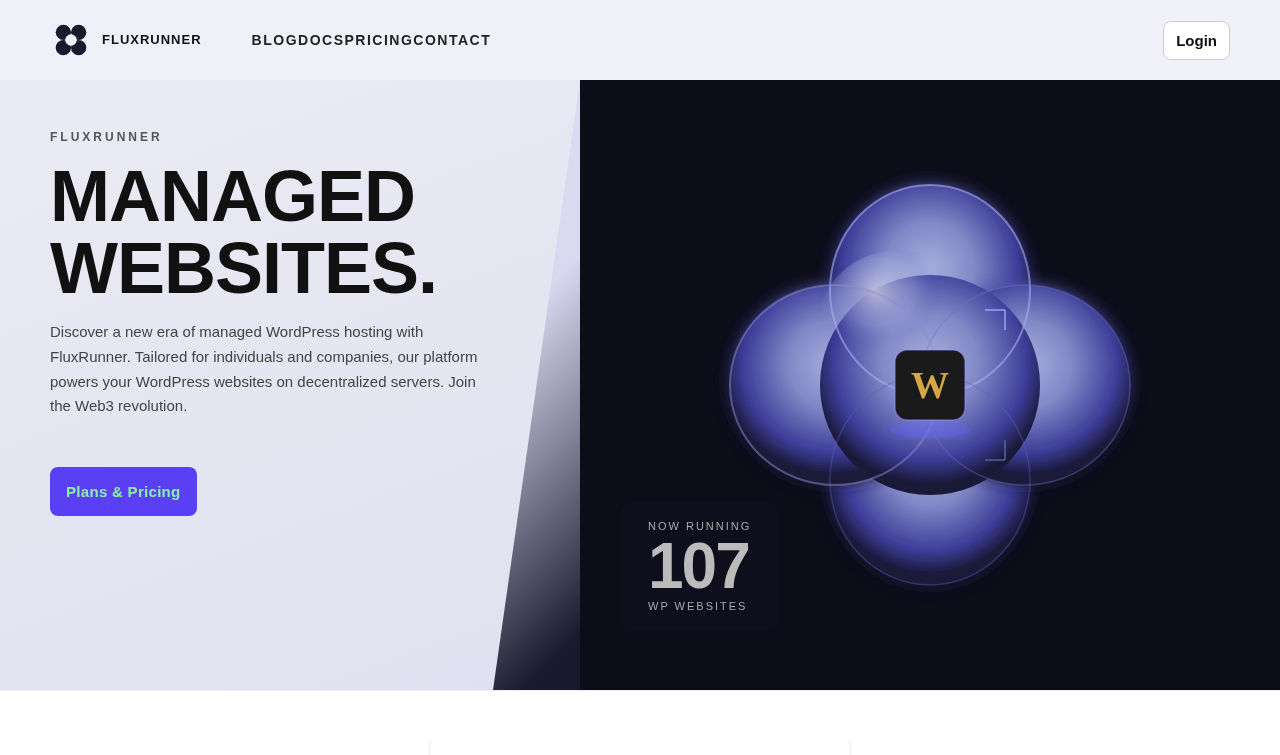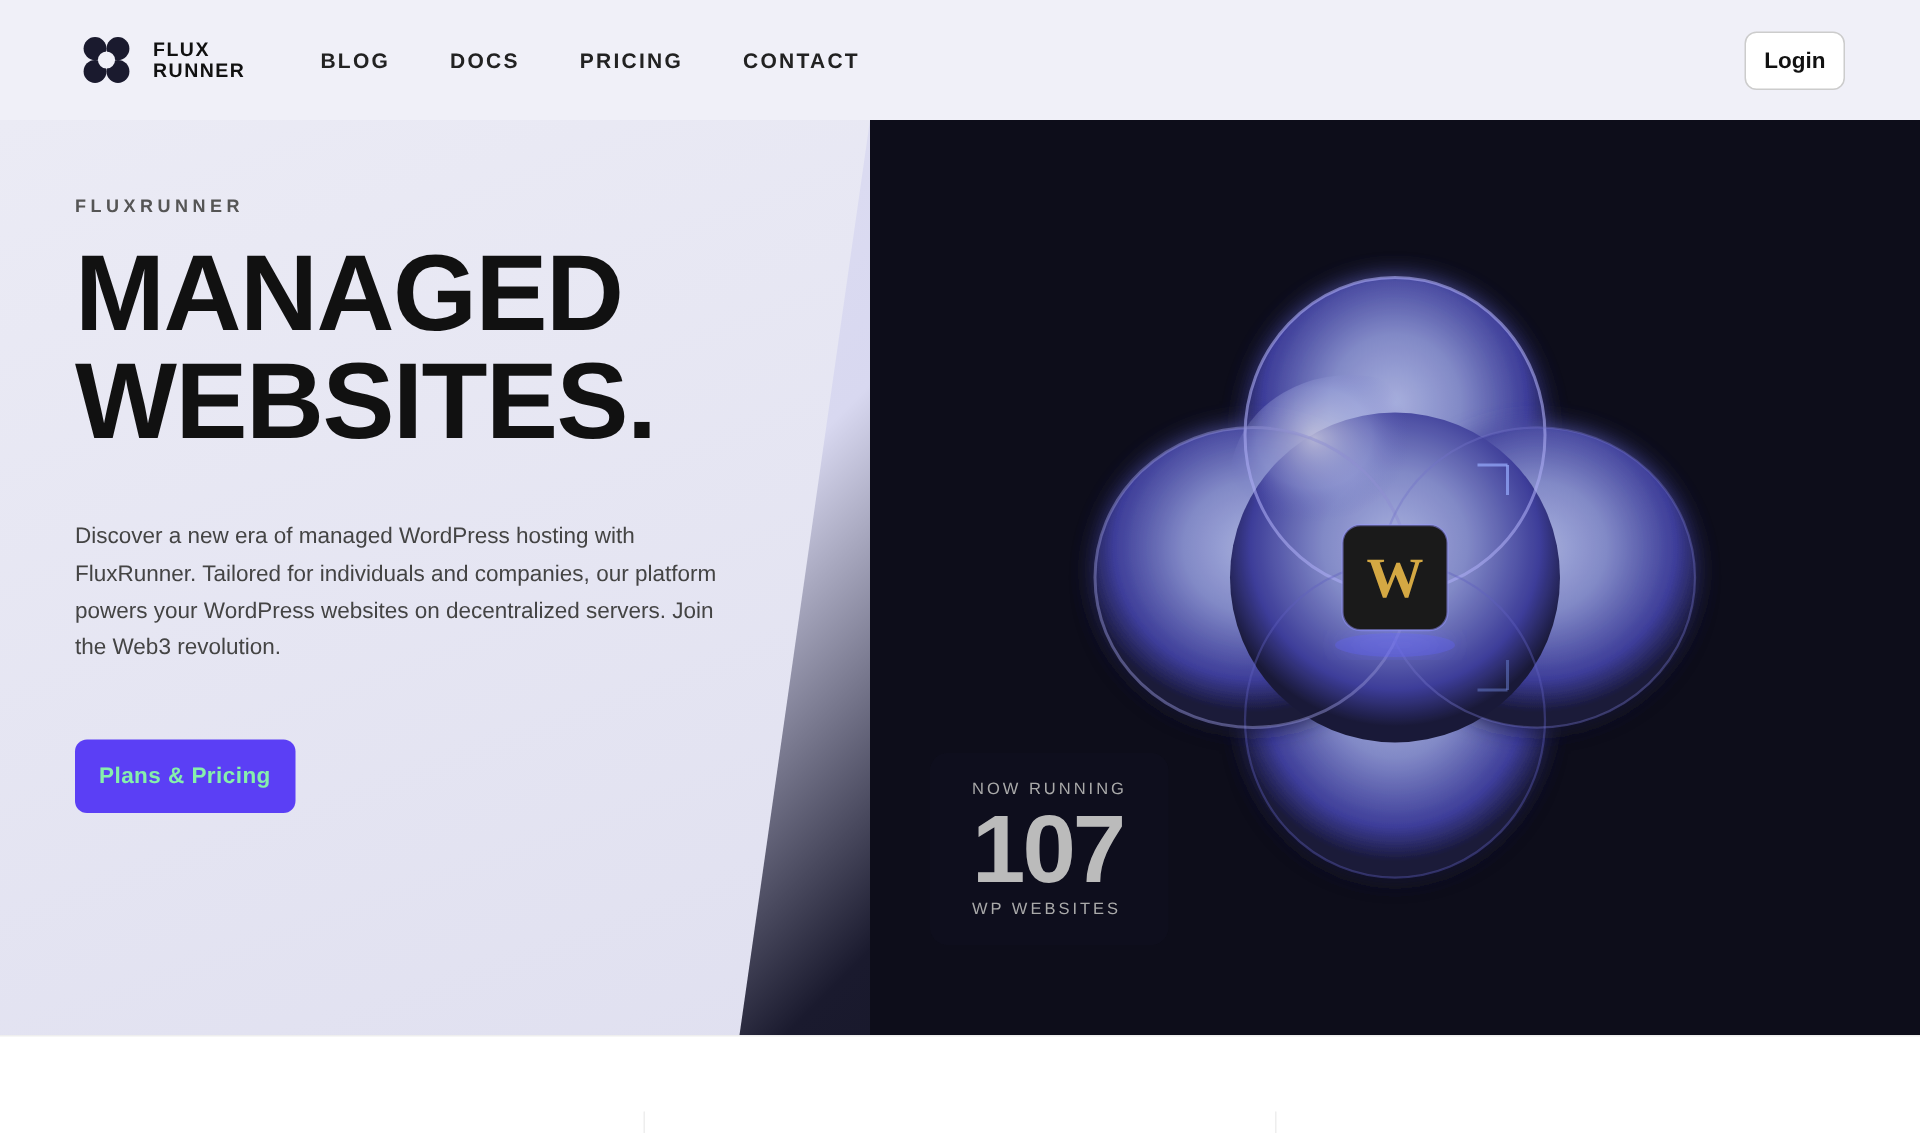--- a/index.html
+++ b/index.html
@@ -33,34 +33,33 @@
       margin-right: 50px;
     }
 
     .logo-icon {
       width: 42px;
       height: 42px;
     }
 
     .logo-text {
       display: flex;
-      flex-direction: column;
+      flex-direction: row;
       line-height: 1.1;
     }
 
     .logo-text span {
       font-size: 13px;
       font-weight: 800;
       letter-spacing: 1px;
       color: #111;
     }
 
     .nav-links {
       display: flex;
-      gap: 40px;
       flex: 1;
       text-align: center;
     }
 
     .nav-link {
       font-size: 14px;
       font-weight: 600;
       letter-spacing: 1.5px;
       color: #222;
       text-decoration: none;
@@ -105,21 +104,21 @@
       color: #555;
       margin-bottom: 16px;
       text-transform: uppercase;
     }
 
     .hero-title {
       font-size: 72px;
       font-weight: 900;
       line-height: 1.0;
       color: #111;
-      margin-bottom: 42px;
+      margin-bottom: 16px;
       letter-spacing: -1px;
     }
 
     .hero-desc {
       font-size: 15px;
       color: #444;
       line-height: 1.65;
       max-width: 430px;
       margin-bottom: 36px;
     }

